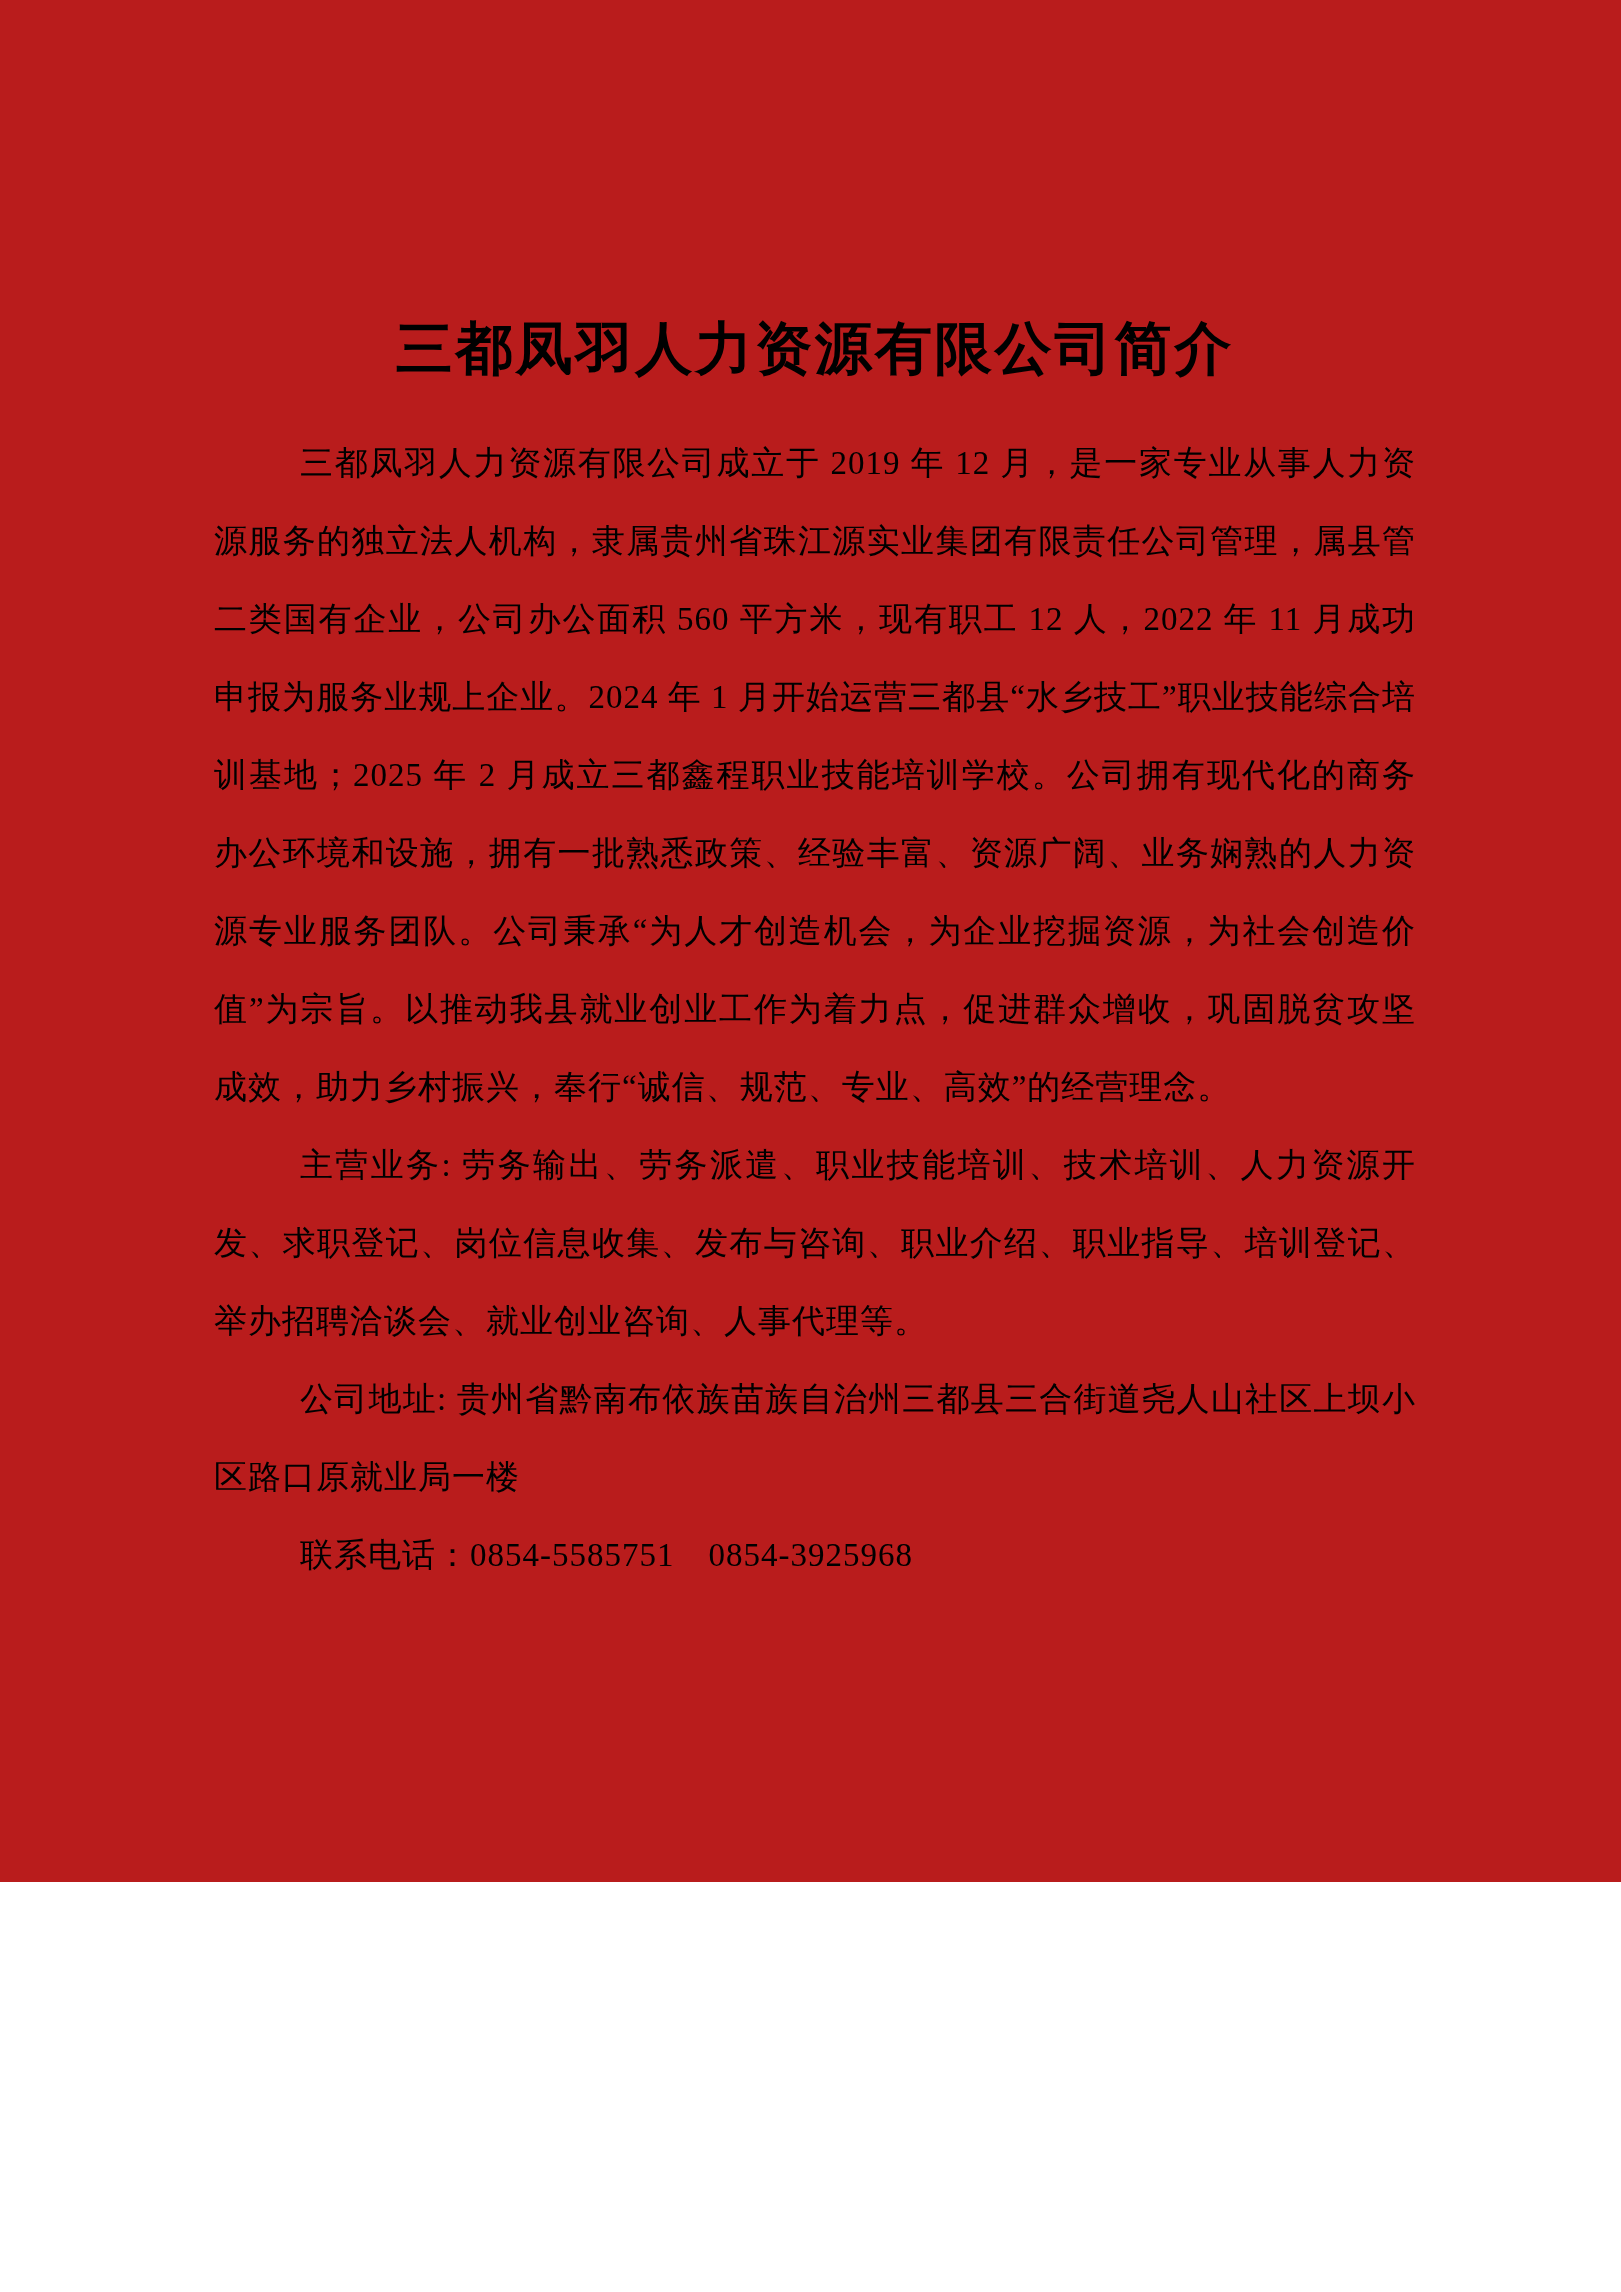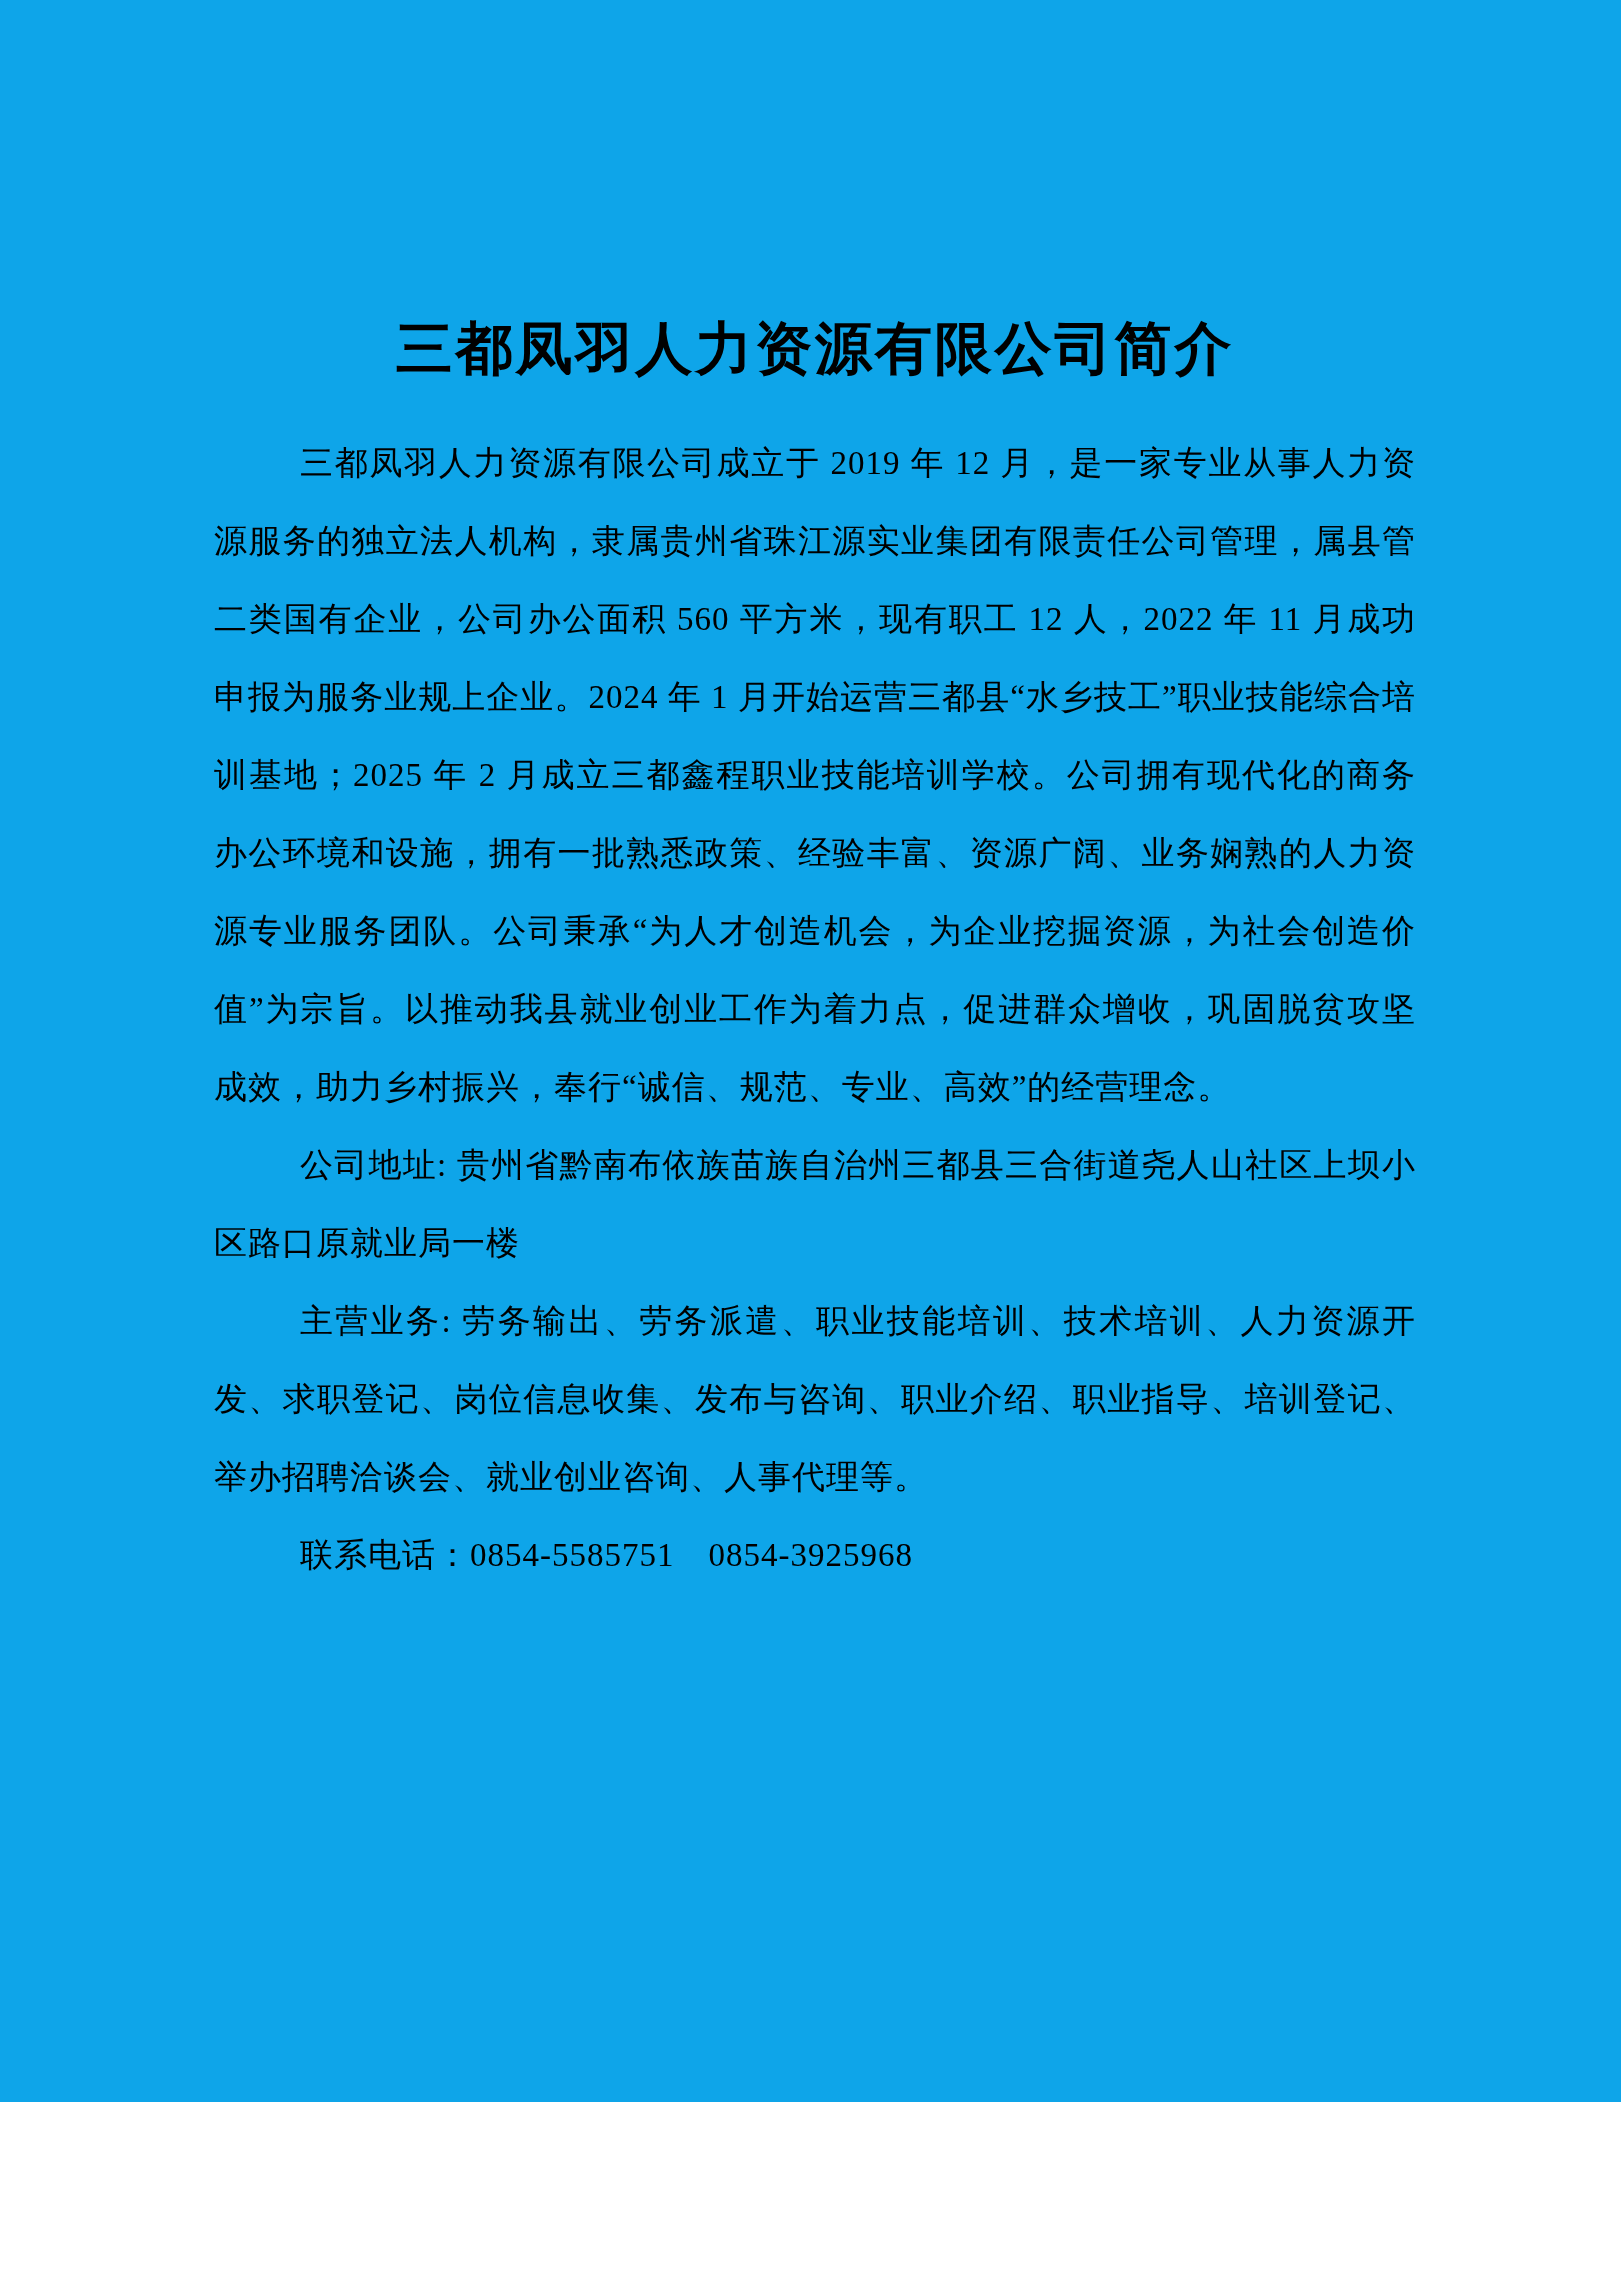--- a/index.html
+++ b/index.html
@@ -3,22 +3,22 @@
 <meta charset="utf-8">
 <style>
   html, body {
     margin: 0;
     padding: 0;
     background: #ffffff;
   }
   .page {
     position: relative;
     width: 1621px;
-    height: 2102px;
-    background: #0ea5e9;
+    height: 1882px;
+    background: #b91c1c;
     color: #000000;
     box-sizing: border-box;
     padding: 312px 205px 0 214px;
     font-family: "Liberation Serif", "DejaVu Serif", serif;
     overflow: hidden;
   }
   .doc-title {
     margin: 0 0 39px 0;
     font-size: 57px;
     line-height: 73px;
@@ -37,18 +37,18 @@
   }
 </style>
 </head>
 <body>
 
 <div class="page">
   <h1 class="doc-title">三都凤羽人力资源有限公司简介</h1>
 
   <div class="doc-body">
     <p>三都凤羽人力资源有限公司成立于 2019 年 12 月，是一家专业从事人力资源服务的独立法人机构，隶属贵州省珠江源实业集团有限责任公司管理，属县管二类国有企业，公司办公面积 560 平方米，现有职工 12 人，2022 年 11 月成功申报为服务业规上企业。2024 年 1 月开始运营三都县“水乡技工”职业技能综合培训基地；2025 年 2 月成立三都鑫程职业技能培训学校。公司拥有现代化的商务办公环境和设施，拥有一批熟悉政策、经验丰富、资源广阔、业务娴熟的人力资源专业服务团队。公司秉承“为人才创造机会，为企业挖掘资源，为社会创造价值”为宗旨。以推动我县就业创业工作为着力点，促进群众增收，巩固脱贫攻坚成效，助力乡村振兴，奉行“诚信、规范、专业、高效”的经营理念。</p>
+    <p>主营业务: 劳务输出、劳务派遣、职业技能培训、技术培训、人力资源开发、求职登记、岗位信息收集、发布与咨询、职业介绍、职业指导、培训登记、举办招聘洽谈会、就业创业咨询、人事代理等。</p>
     <p>公司地址: 贵州省黔南布依族苗族自治州三都县三合街道尧人山社区上坝小区路口原就业局一楼</p>
-    <p>主营业务: 劳务输出、劳务派遣、职业技能培训、技术培训、人力资源开发、求职登记、岗位信息收集、发布与咨询、职业介绍、职业指导、培训登记、举办招聘洽谈会、就业创业咨询、人事代理等。</p>
     <p>联系电话：0854-5585751　0854-3925968</p>
   </div>
 </div>
 
 
 </body></html>

